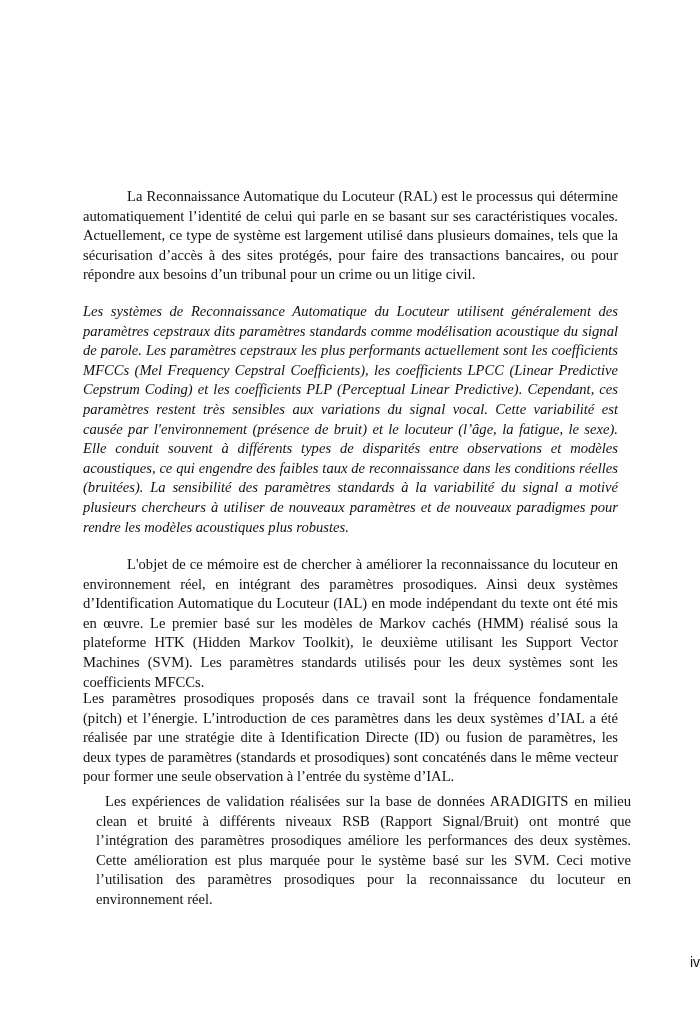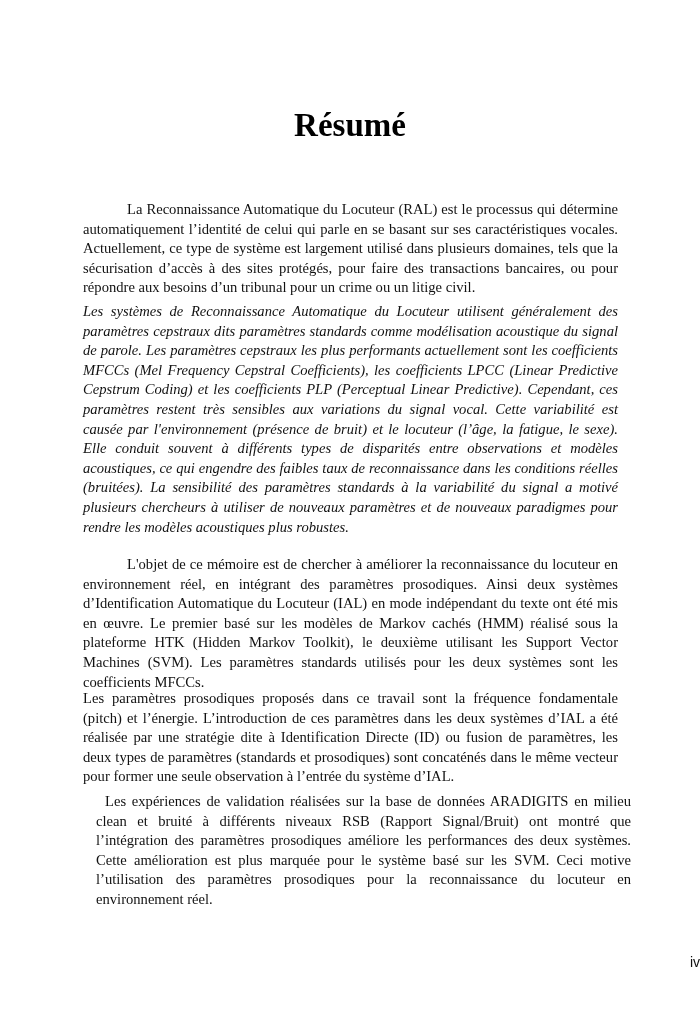--- a/index.html
+++ b/index.html
@@ -10,35 +10,34 @@
     font-family: "Liberation Serif", serif; font-weight: bold; font-size: 33px; color: #000;
     margin: 0; line-height: 40px;
   }
   .body-text {
     position: absolute; left: 83px; width: 535px;
     font-family: "Liberation Serif", serif; font-size: 14.6px; line-height: 19.6px; color: #111;
     text-align: justify; margin: 0;
   }
   .indent-lg { text-indent: 44px; }
   .indent-sm { text-indent: 9px; margin-left: 13px; }
-  .p1 { top: 200px; }
+  .p1 { top: 187px; }
   .p2 { top: 302px; font-style: italic; }
   .p3 { top: 536px; margin-top: 19px; }
   .p4 { top: 689px; }
   .p5 { top: 792px; }
   .page-num {
     position: absolute; left: 0; top: 954px; width: 700px; text-align: right;
     font-family: "Liberation Sans", sans-serif; font-size: 14px; color: #111;
   }
 </style>
 </head>
 <body>
 
 <div class="page">
-  <h1 class="title">Résumé</h1>
 
   <p class="body-text indent-lg p1">La Reconnaissance Automatique du Locuteur (RAL) est le processus qui détermine automatiquement l’identité de celui qui parle en se basant sur ses caractéristiques vocales. Actuellement, ce type de système est largement utilisé dans plusieurs domaines, tels que la sécurisation d’accès à des sites protégés, pour faire des transactions bancaires, ou pour répondre aux besoins d’un tribunal pour un crime ou un litige civil.</p>
   <p class="body-text p2">Les systèmes de Reconnaissance Automatique du Locuteur utilisent généralement des paramètres cepstraux dits paramètres standards comme modélisation acoustique du signal de parole. Les paramètres cepstraux les plus performants actuellement sont les coefficients MFCCs (Mel Frequency Cepstral Coefficients), les coefficients LPCC (Linear Predictive Cepstrum Coding) et les coefficients PLP (Perceptual Linear Predictive). Cependant, ces paramètres restent très sensibles aux variations du signal vocal. Cette variabilité est causée par l'environnement (présence de bruit) et le locuteur (l’âge, la fatigue, le sexe). Elle conduit souvent à différents types de disparités entre observations et modèles acoustiques, ce qui engendre des faibles taux de reconnaissance dans les conditions réelles (bruitées). La sensibilité des paramètres standards à la variabilité du signal a motivé plusieurs chercheurs à utiliser de nouveaux paramètres et de nouveaux paradigmes pour rendre les modèles acoustiques plus robustes.</p>
   <p class="body-text indent-lg p3">L'objet de ce mémoire est de chercher à améliorer la reconnaissance du locuteur en environnement réel, en intégrant des paramètres prosodiques. Ainsi deux systèmes d’Identification Automatique du Locuteur (IAL) en mode indépendant du texte ont été mis en œuvre. Le premier basé sur les modèles de Markov cachés (HMM) réalisé sous la plateforme HTK (Hidden Markov Toolkit), le deuxième utilisant les Support Vector Machines (SVM). Les paramètres standards utilisés pour les deux systèmes sont les coefficients MFCCs.</p>
   <p class="body-text p4">Les paramètres prosodiques proposés dans ce travail sont la fréquence fondamentale (pitch) et l’énergie. L’introduction de ces paramètres dans les deux systèmes d’IAL a été réalisée par une stratégie dite à Identification Directe (ID) ou fusion de paramètres, les deux types de paramètres (standards et prosodiques) sont concaténés dans le même vecteur pour former une seule observation à l’entrée du système d’IAL.</p>
   <p class="body-text indent-sm p5">Les expériences de validation réalisées sur la base de données ARADIGITS en milieu clean et bruité à différents niveaux RSB (Rapport Signal/Bruit) ont montré que l’intégration des paramètres prosodiques améliore les performances des deux systèmes. Cette amélioration est plus marquée pour le système basé sur les SVM. Ceci motive l’utilisation des paramètres prosodiques pour la reconnaissance du locuteur en environnement réel.</p>
 
   <div class="page-num">iv</div>
 </div>
 

